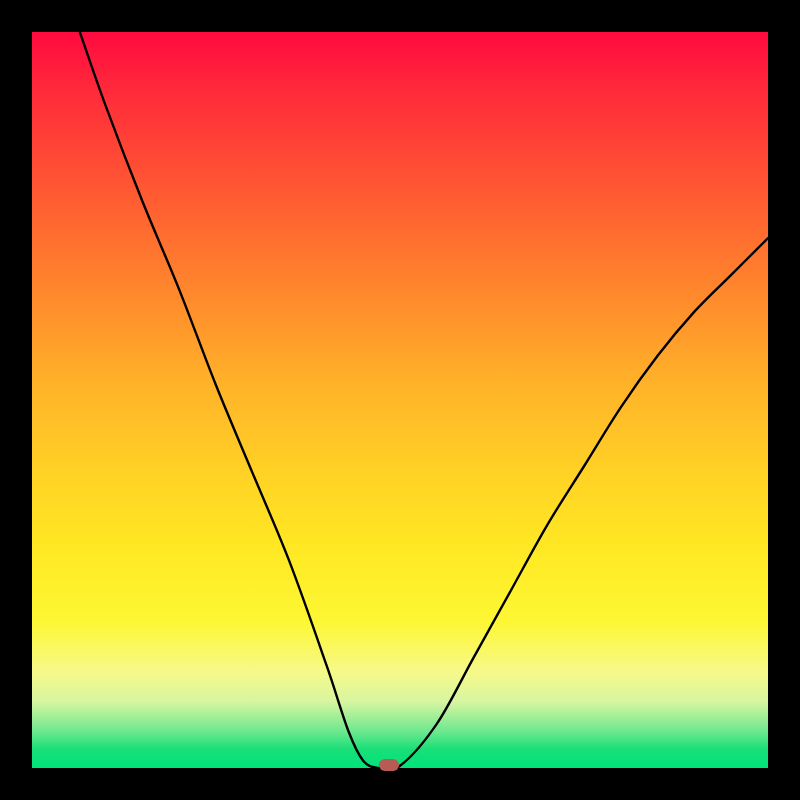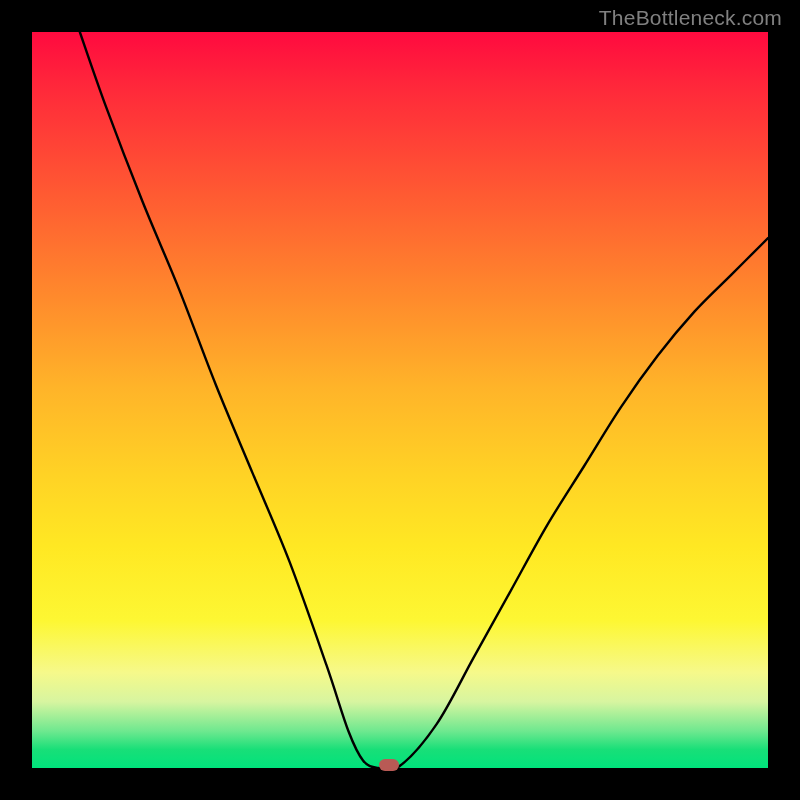--- a/index.html
+++ b/index.html
@@ -68,14 +68,13 @@
 
 <div class="frame">
   <div class="plot-area"></div>
 
   <svg class="curve-svg" viewBox="0 0 736 736" preserveAspectRatio="none">
     <path id="curve-path" fill="none" stroke="#000" stroke-width="2.4" stroke-linecap="round" stroke-linejoin="round" d="M 47.84,0 C 52.13333333333334,12.266666666666671 63.173333333333346,45.3866666666667 73.60000000000001,73.60000000000002 C 84.02666666666667,101.81333333333335 98.13333333333333,138.61333333333332 110.39999999999999,169.27999999999997 C 122.66666666666666,199.94666666666663 134.93333333333334,226.9333333333333 147.20000000000002,257.59999999999997 C 159.4666666666667,288.26666666666665 171.73333333333335,322.6133333333333 184,353.28 C 196.26666666666665,383.94666666666666 208.53333333333333,412.15999999999997 220.79999999999998,441.59999999999997 C 233.06666666666663,471.03999999999996 245.3333333333333,498.02666666666664 257.59999999999997,529.92 C 269.8666666666666,561.8133333333333 284.5866666666667,604.7466666666667 294.40000000000003,632.96 C 304.21333333333337,661.1733333333334 310.3466666666667,683.2533333333333 316.48,699.2 C 322.61333333333334,715.1466666666668 326.29333333333335,722.5066666666667 331.2,728.64 C 336.1066666666666,734.7733333333333 339.78666666666663,735.1413333333334 345.91999999999996,736 C 352.0533333333333,736.8586666666666 358.18666666666667,741.152 368,733.792 C 377.81333333333333,726.432 392.53333333333336,709.8720000000001 404.8,691.84 C 417.06666666666666,673.808 429.3333333333333,647.6800000000001 441.59999999999997,625.6 C 453.8666666666666,603.52 466.1333333333334,581.44 478.40000000000003,559.36 C 490.6666666666667,537.28 502.9333333333333,513.9733333333334 515.1999999999999,493.12 C 527.4666666666666,472.26666666666665 539.7333333333333,453.8666666666667 552,434.24 C 564.2666666666667,414.61333333333334 576.5333333333334,393.76 588.8000000000001,375.36 C 601.0666666666667,356.96000000000004 613.3333333333334,339.78666666666663 625.6,323.84 C 637.8666666666667,307.8933333333333 650.1333333333333,293.17333333333335 662.4,279.68 C 674.6666666666666,266.18666666666667 686.9333333333333,255.14666666666665 699.1999999999999,242.88 C 711.4666666666666,230.61333333333334 729.8666666666667,212.21333333333337 736,206.08000000000004"></path>
   </svg>
 
   <div class="marker" id="marker" style="left: 388.96px; top: 765.056px;"></div>
 
-  <div class="watermark">TheBottleneck.com</div>
 </div>
 
 </body></html>

